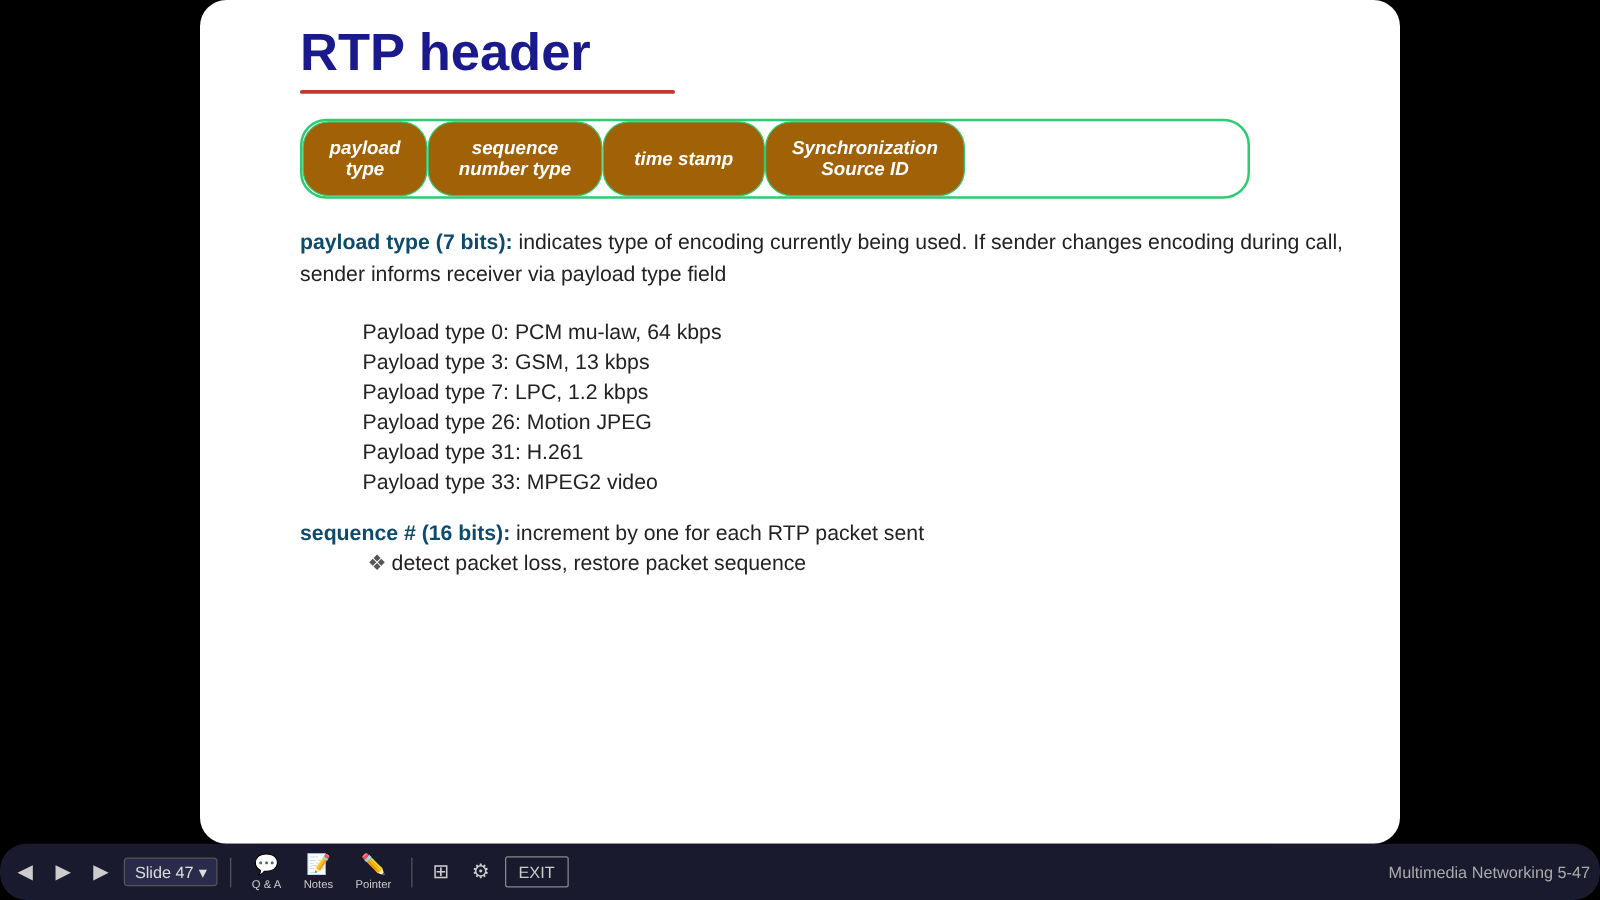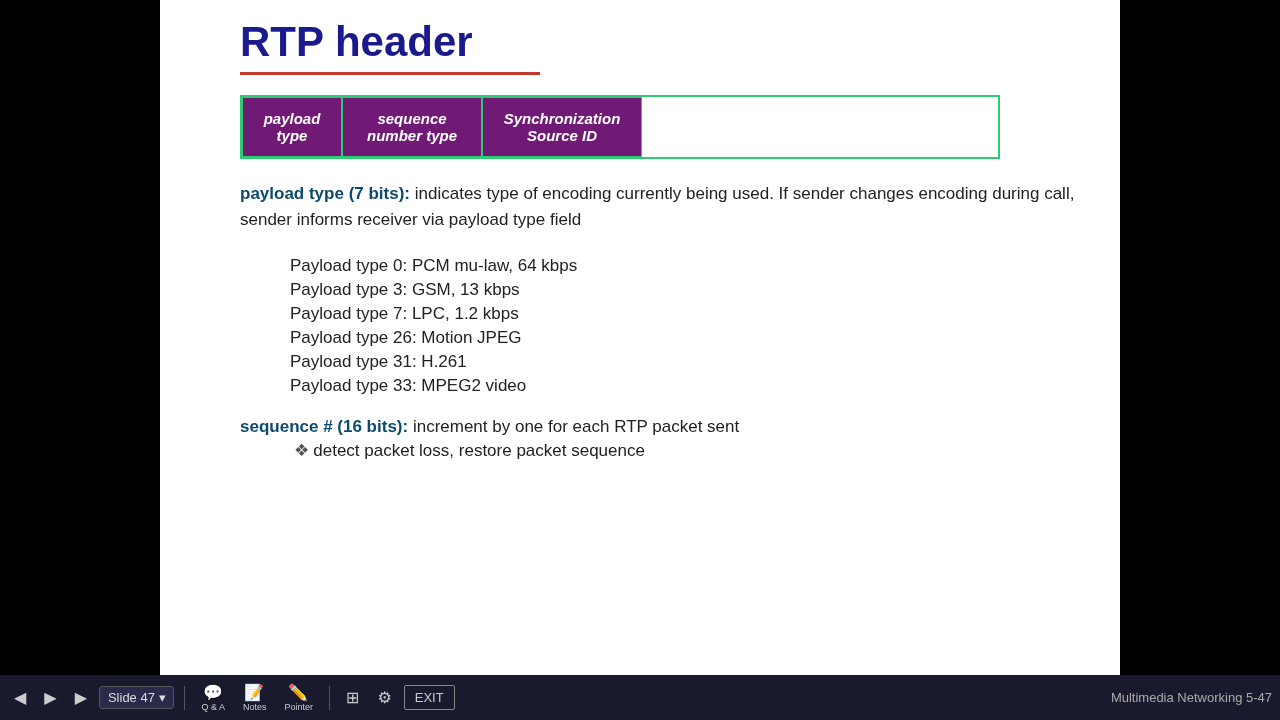--- a/index.html
+++ b/index.html
@@ -1,15 +1,15 @@
 <!DOCTYPE html>
 <html><head>
   <meta charset="utf-8">
   <style>
-    * { margin: 0; padding: 0; box-sizing: border-box; }
+    * { margin: 0; padding: 0; box-sizing: border-box; border-radius: 21px; }
     body {
       background: #000;
       width: 1280px;
       height: 720px;
       font-family: Arial, sans-serif;
       overflow: hidden;
       position: relative;
     }
     .slide-area {
       position: absolute;
@@ -61,21 +61,21 @@
       width: 300px;
       margin-bottom: 20px;
     }
     .header-table {
       display: flex;
       width: 760px;
       margin-bottom: 22px;
       border: 2px solid #2ecc71;
     }
     .header-cell {
-      background: #701a75;
+      background: #a16207;
       color: #fff;
       border: 1px solid #2ecc71;
       font-style: italic;
       font-weight: bold;
       font-size: 15px;
       text-align: center;
       padding: 12px 8px;
       display: flex;
       align-items: center;
       justify-content: center;
@@ -188,20 +188,21 @@
 <div class="black-right"></div>
 
 <div class="slide-area">
   <div class="slide-content">
     <div class="title">RTP header</div>
     <div class="title-underline"></div>
 
     <div class="header-table">
       <div class="header-cell cell-payload">payload type</div>
       <div class="header-cell cell-sequence">sequence number type</div>
+      <div class="header-cell cell-timestamp">time stamp</div>
       <div class="header-cell cell-syncid">Synchronization Source ID</div>
     </div>
 
     <div class="body-text">
       <span class="red-italic">payload type (7 bits):</span><span> indicates type of encoding currently being used.  If sender changes encoding during call, sender informs receiver via  payload type field</span>
     </div>
     <ul class="bullet-list">
       <li>Payload type 0: PCM mu-law, 64 kbps</li>
       <li>Payload type 3: GSM, 13 kbps</li>
       <li>Payload type 7: LPC, 1.2 kbps</li>

